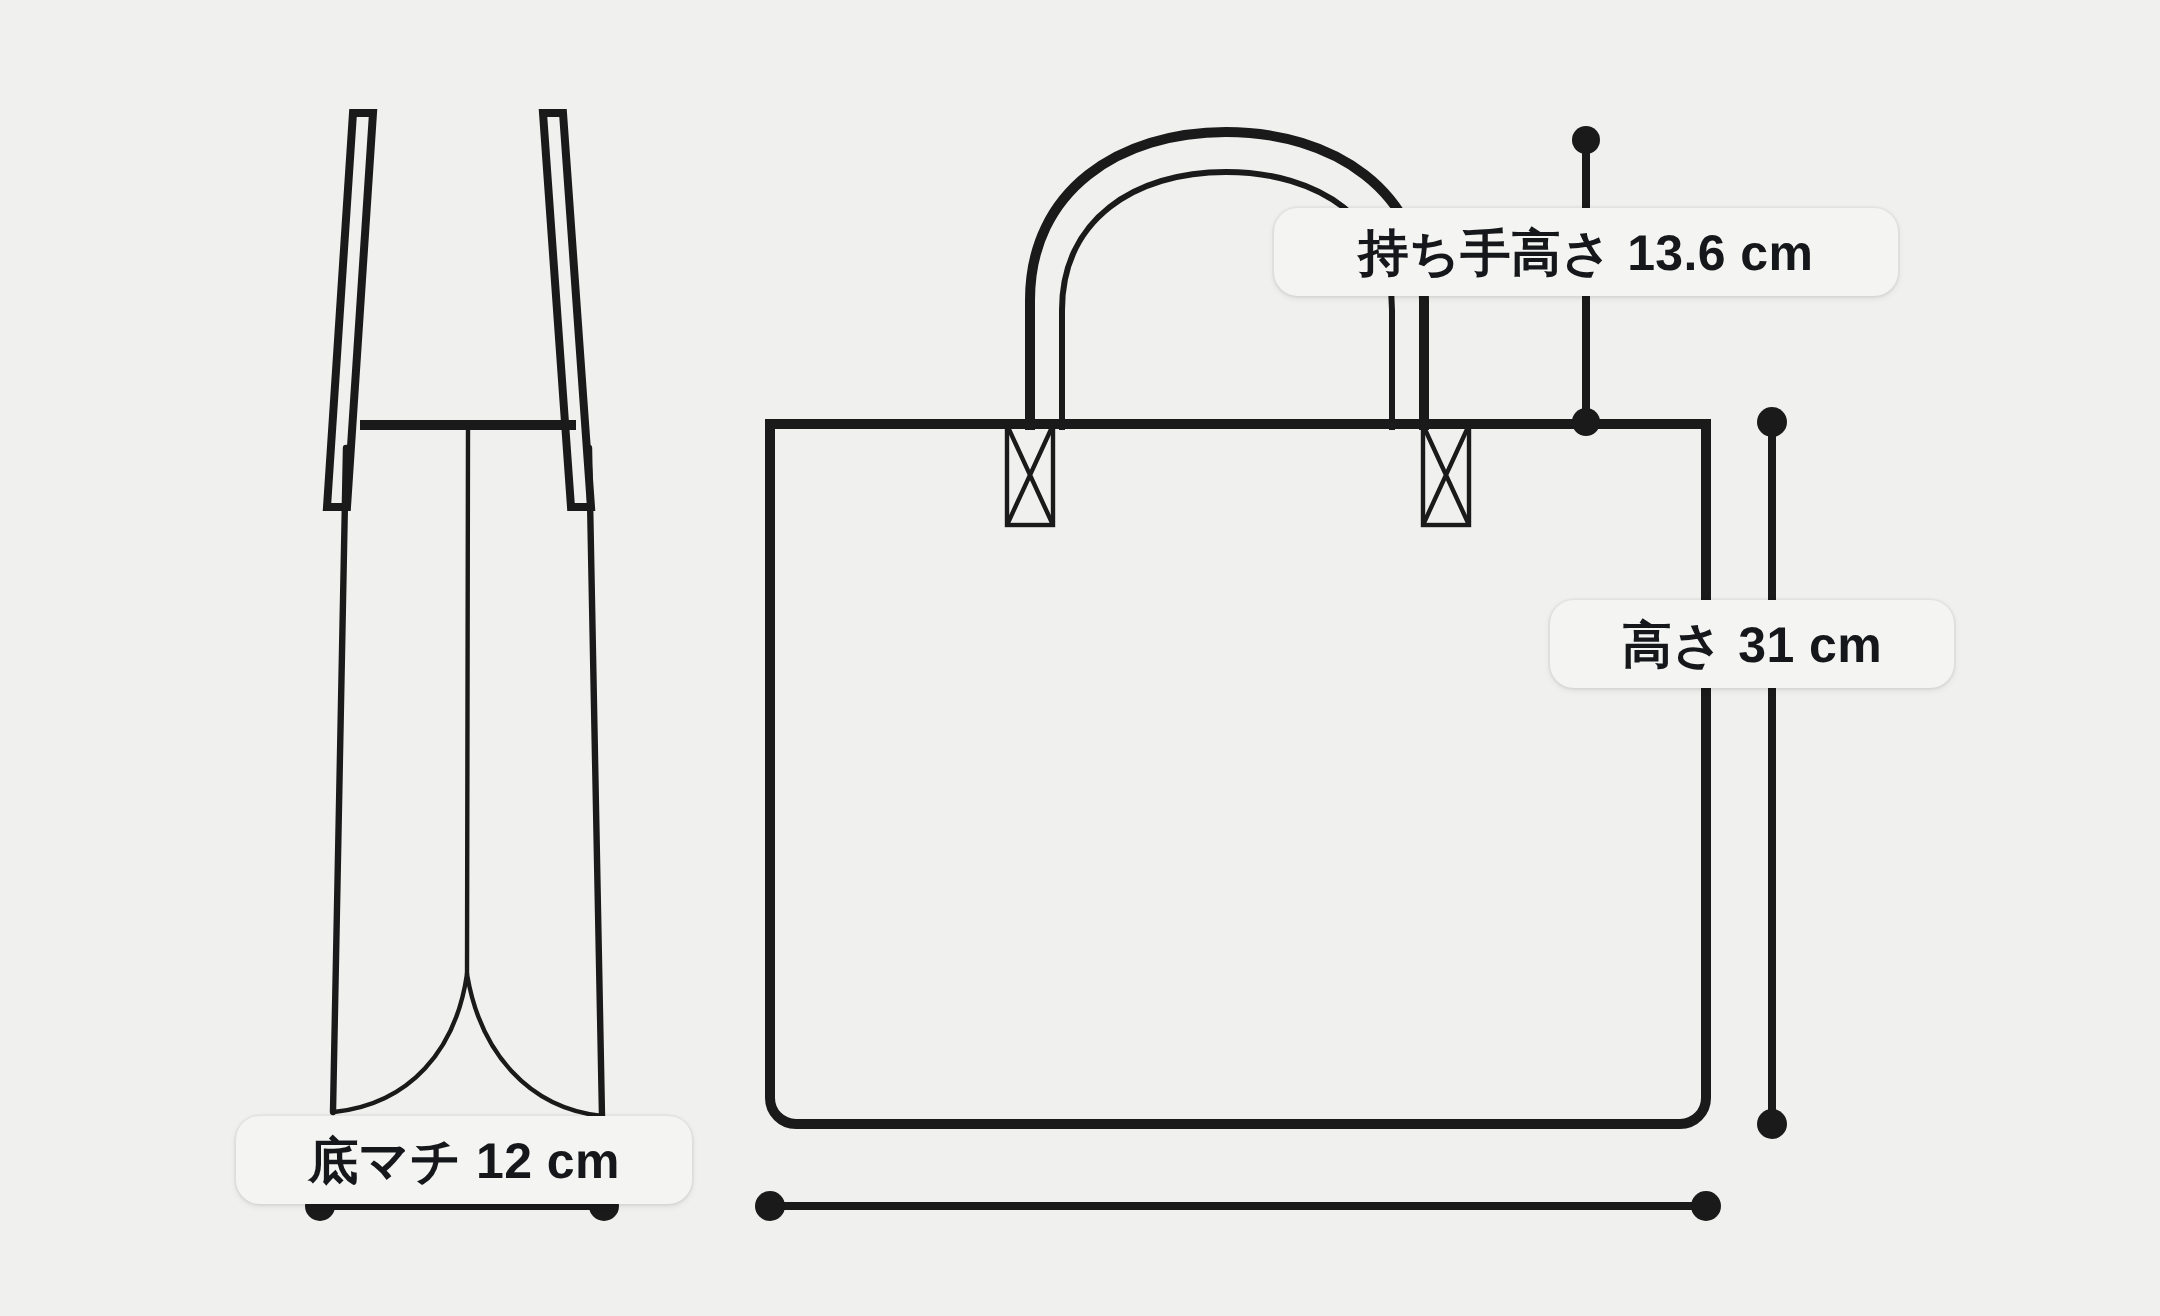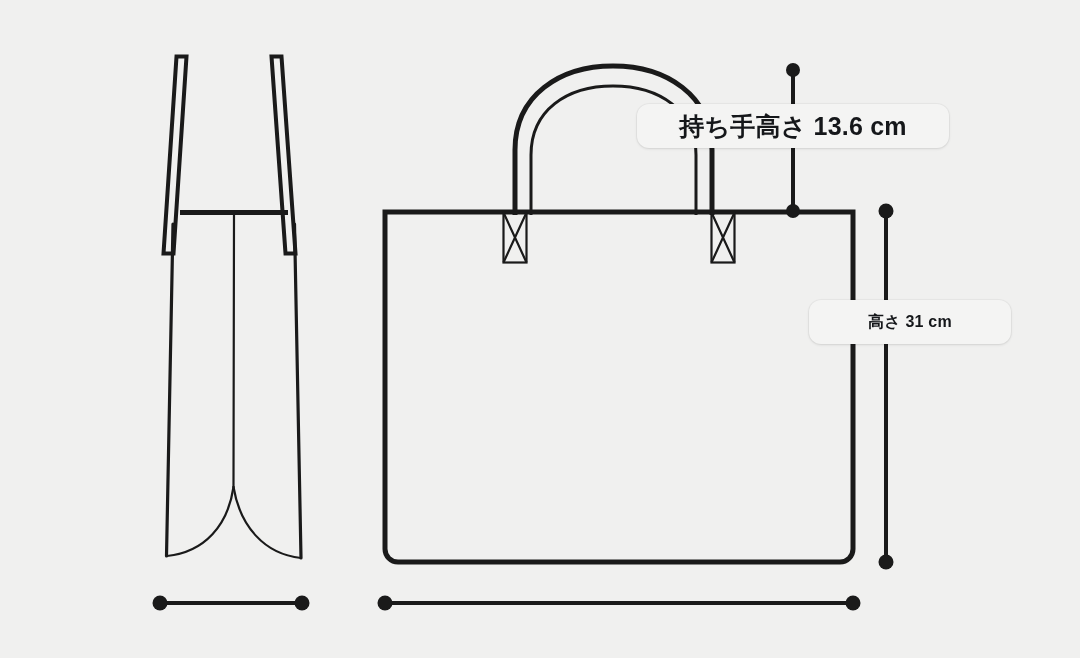--- a/index.html
+++ b/index.html
@@ -40,25 +40,25 @@
     letter-spacing: 0.2px;
   }
   #label-handle {
     left: 637px;
     top: 104px;
     width: 312px;
     height: 44px;
     font-size: 25px;
   }
   #label-height {
-    left: 809px;
+    left: 775px;
     top: 300px;
     width: 202px;
     height: 44px;
-    font-size: 16px;
+    font-size: 25px;
   }
   #label-width {
     left: 489px;
     top: 565px;
     width: 262px;
     height: 44px;
     font-size: 25px;
   }
   #label-gusset {
     left: 118px;
@@ -139,14 +139,15 @@
         <circle cx="302" cy="603" r="7.5" fill="#1a1a1a"></circle>
       </g>
     </g>
   </svg>
 
   <div class="callout" id="label-handle">持ち手高さ 13.6 cm</div>
 
   <div class="callout" id="label-height">高さ 31 cm</div>
 
 
+  <div class="callout" id="label-gusset">底マチ 12 cm</div>
 
 </div>
 
 </body></html>

